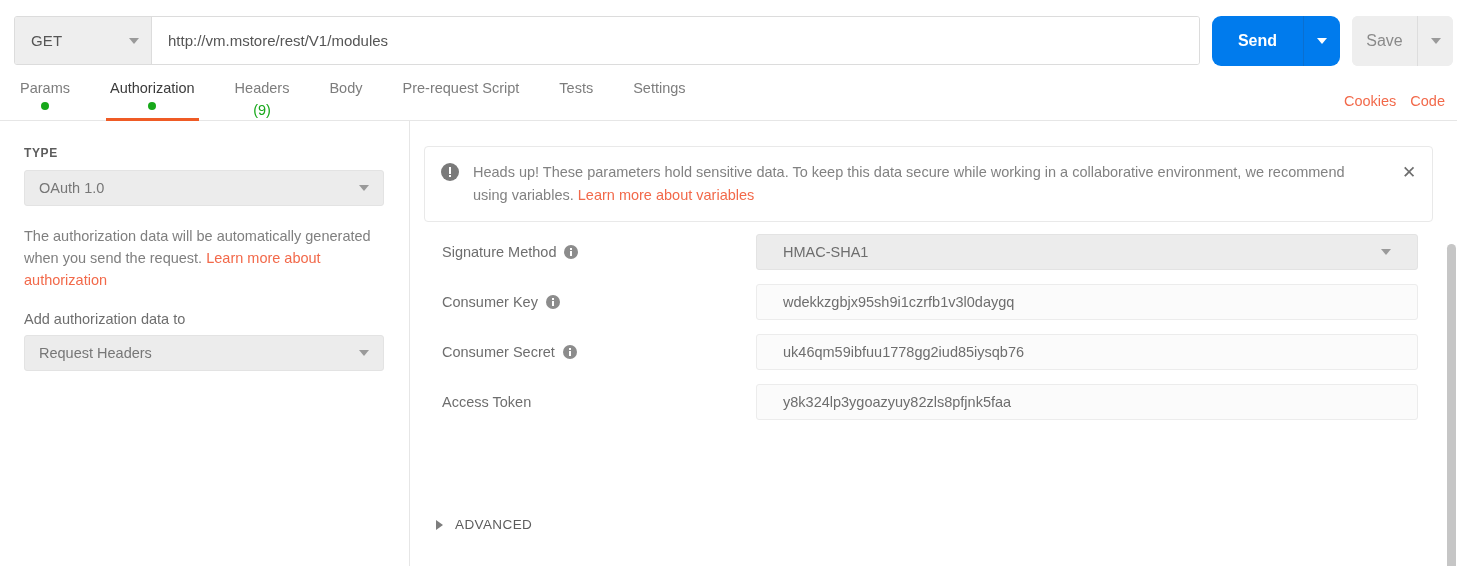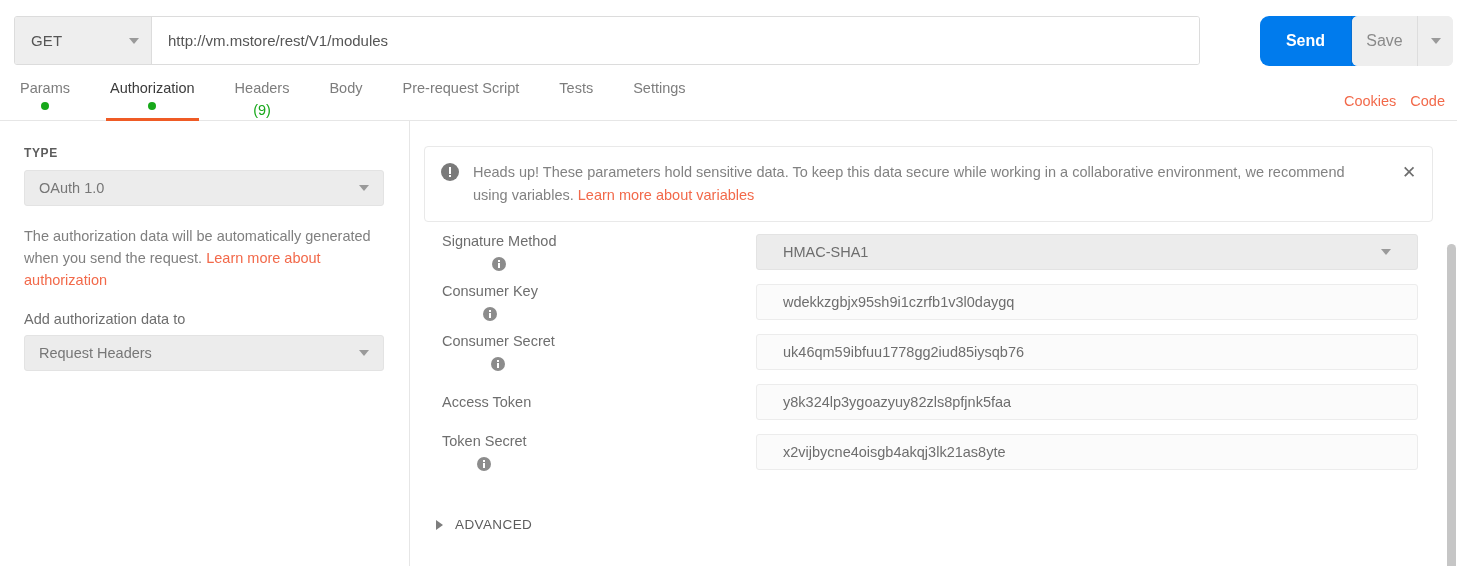--- a/index.html
+++ b/index.html
@@ -76,21 +76,20 @@
     color: #555555;
   }
 
   .send-group {
     position: absolute;
     left: 1212px; top: 16px;
     width: 128px; height: 50px;
     display: flex;
     border-radius: 9px;
     overflow: hidden;
-    margin-left: 48px;
   }
   .send-btn {
     width: 91px; height: 100%;
     background: #007bed;
     border: none;
     color: #ffffff;
     font-family: "Liberation Sans", sans-serif;
     font-size: 16px;
     font-weight: bold;
     cursor: pointer;
@@ -330,21 +329,20 @@
   }
   .f-label {
     position: absolute;
     left: 31px;
     display: flex;
     align-items: center;
     gap: 8px;
     font-size: 14.5px;
     color: #6e6e6e;
     white-space: nowrap;
-    flex-direction: column;
   }
   .info-icon {
     width: 14px; height: 14px;
     border-radius: 50%;
     background: #8c8c8c;
     position: relative;
     display: inline-block;
     flex: 0 0 14px;
   }
   .info-icon::before {
@@ -541,29 +539,20 @@
           </div>
         </div>
         <div class="form-row">
           <div class="f-label">
             <span>Access Token</span>
           </div>
           <div class="f-field">
             <span class="fv">y8k324lp3ygoazyuy82zls8pfjnk5faa</span>
           </div>
         </div>
-        <div class="form-row">
-          <div class="f-label">
-            <span>Token Secret</span>
-            <span class="info-icon"></span>
-          </div>
-          <div class="f-field">
-            <span class="fv">x2vijbycne4oisgb4akqj3lk21as8yte</span>
-          </div>
-        </div>
       </div>
 
     <div class="advanced">
       <span class="tri"></span>
       <span class="advanced-label">ADVANCED</span>
     </div>
   </div>
 
   <div class="scroll-track">
     <div class="scroll-thumb"></div>

